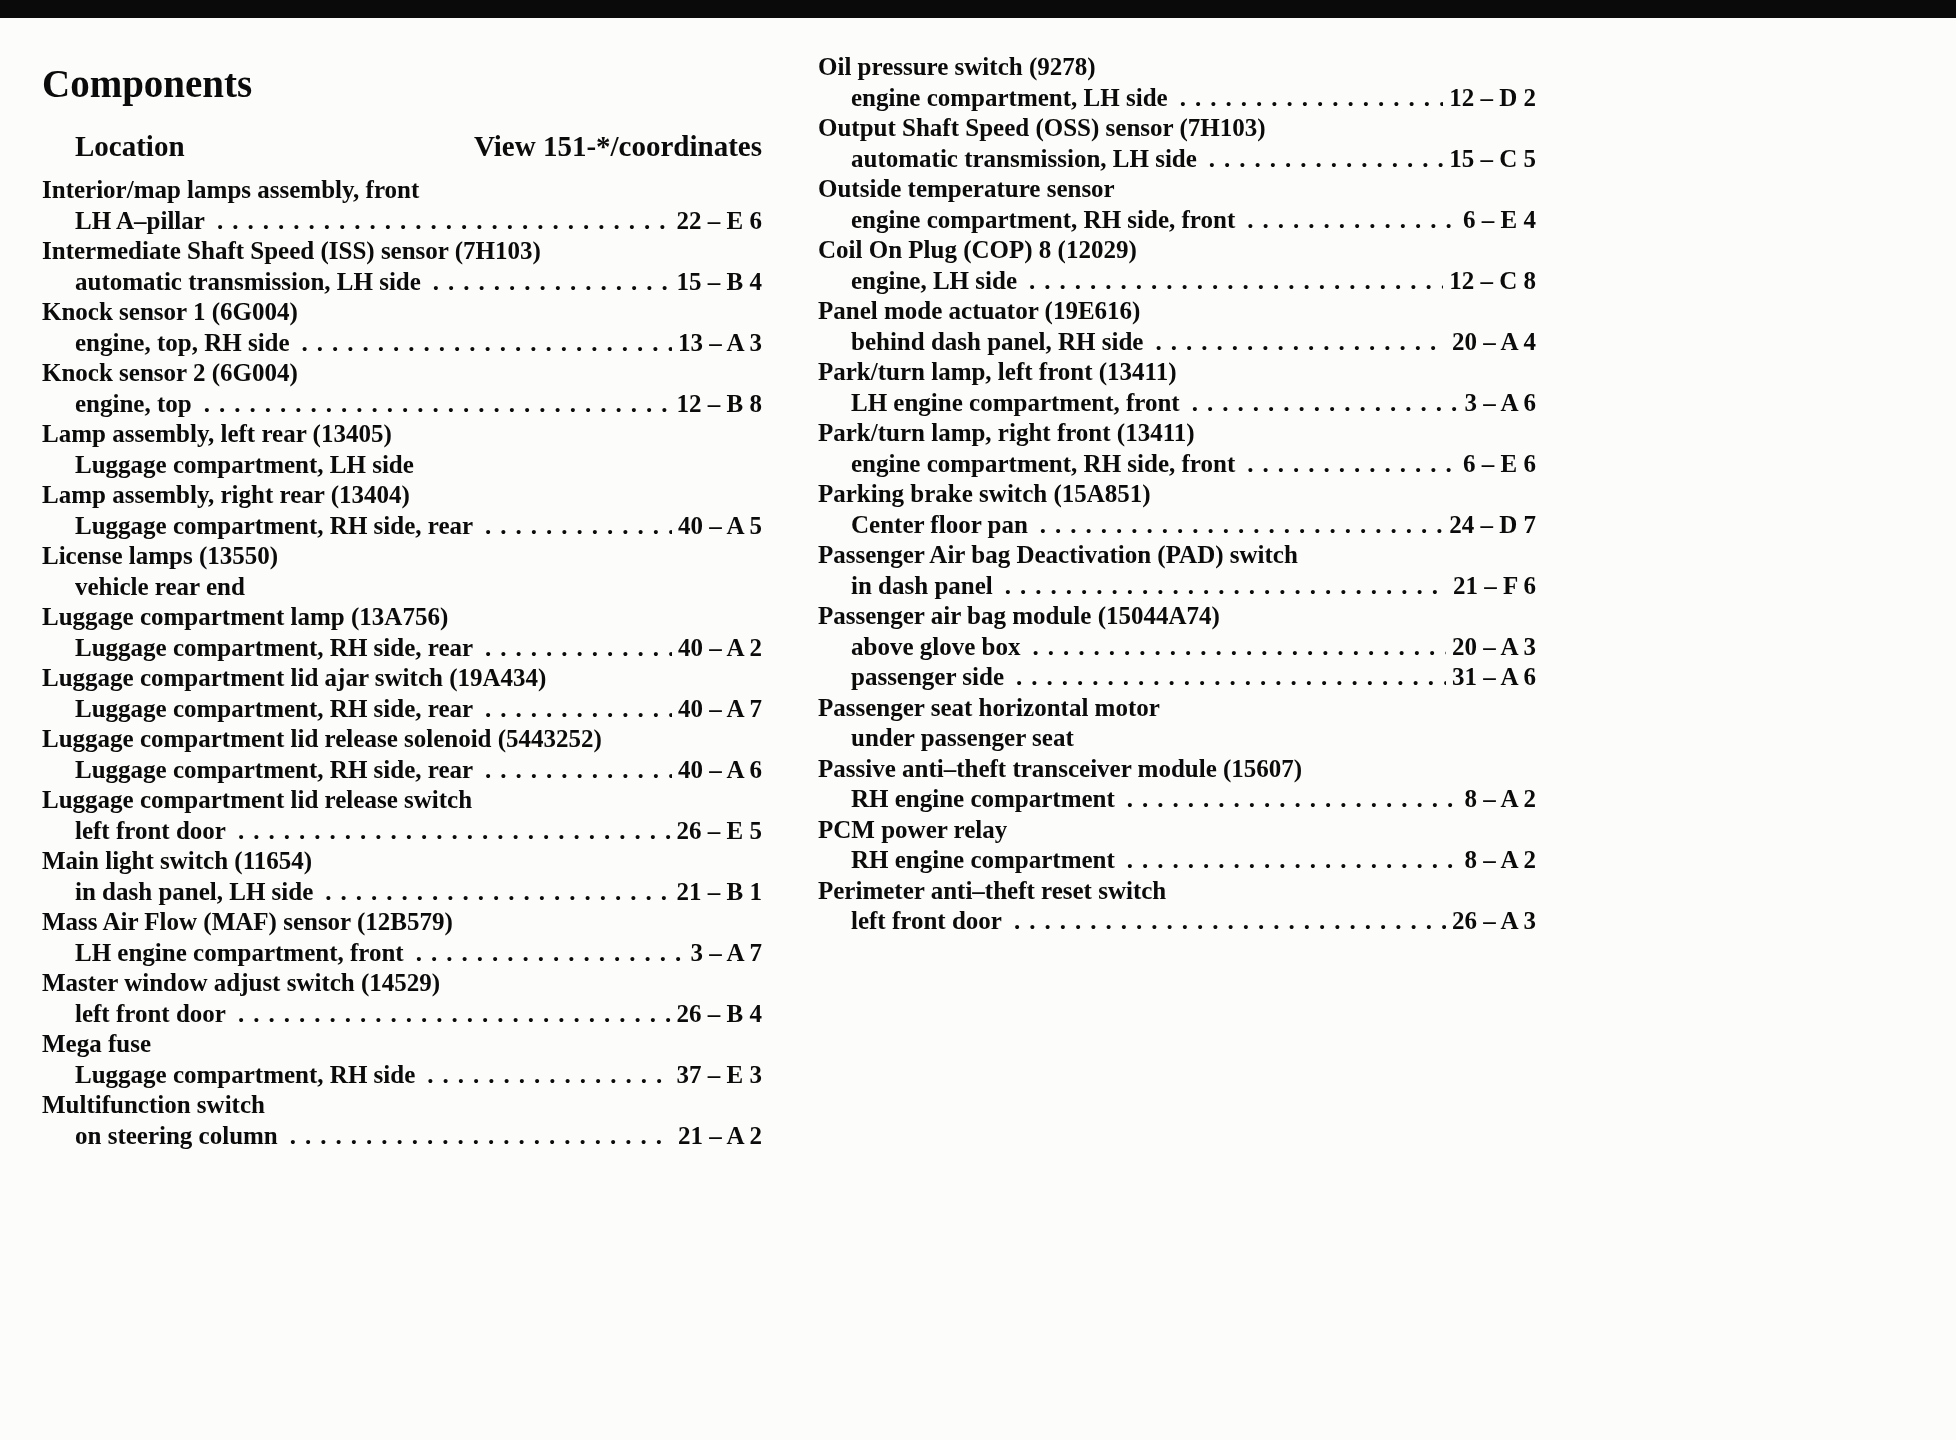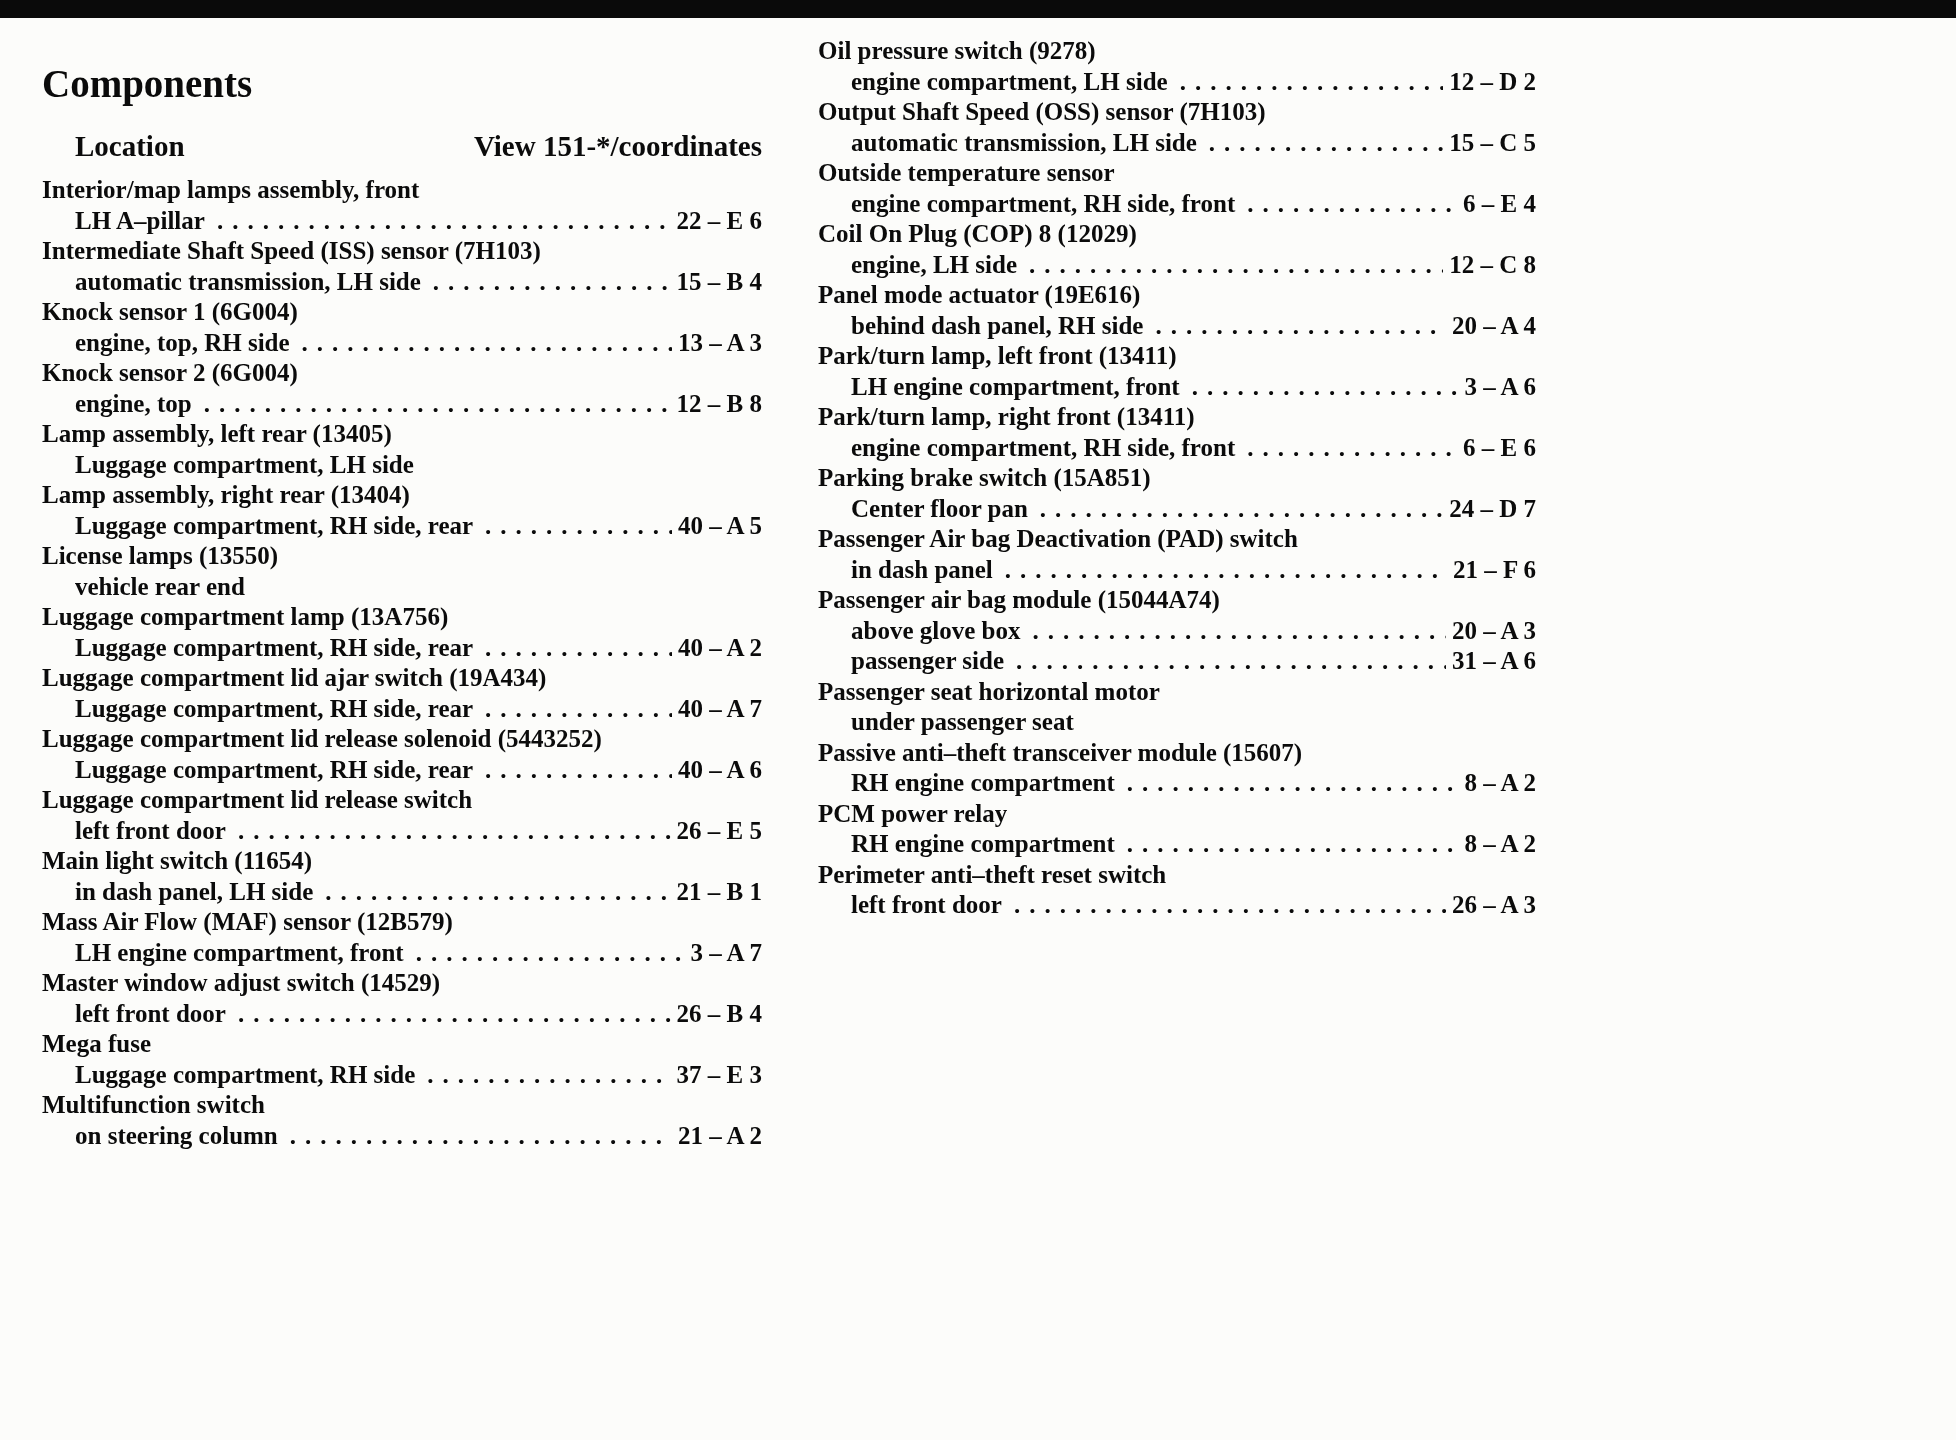--- a/index.html
+++ b/index.html
@@ -26,21 +26,21 @@
   .col {
     position: absolute;
   }
   .col-left {
     left: 42px;
     top: 66px;
     width: 720px;
   }
   .col-right {
     left: 818px;
-    top: 36px;
+    top: 52px;
     width: 718px;
   }
   .doc-title {
     font-size: 39px;
     font-weight: bold;
     line-height: 36px;
     margin: 0 0 27px 0;
   }
   .col-heads {
     display: flex;

